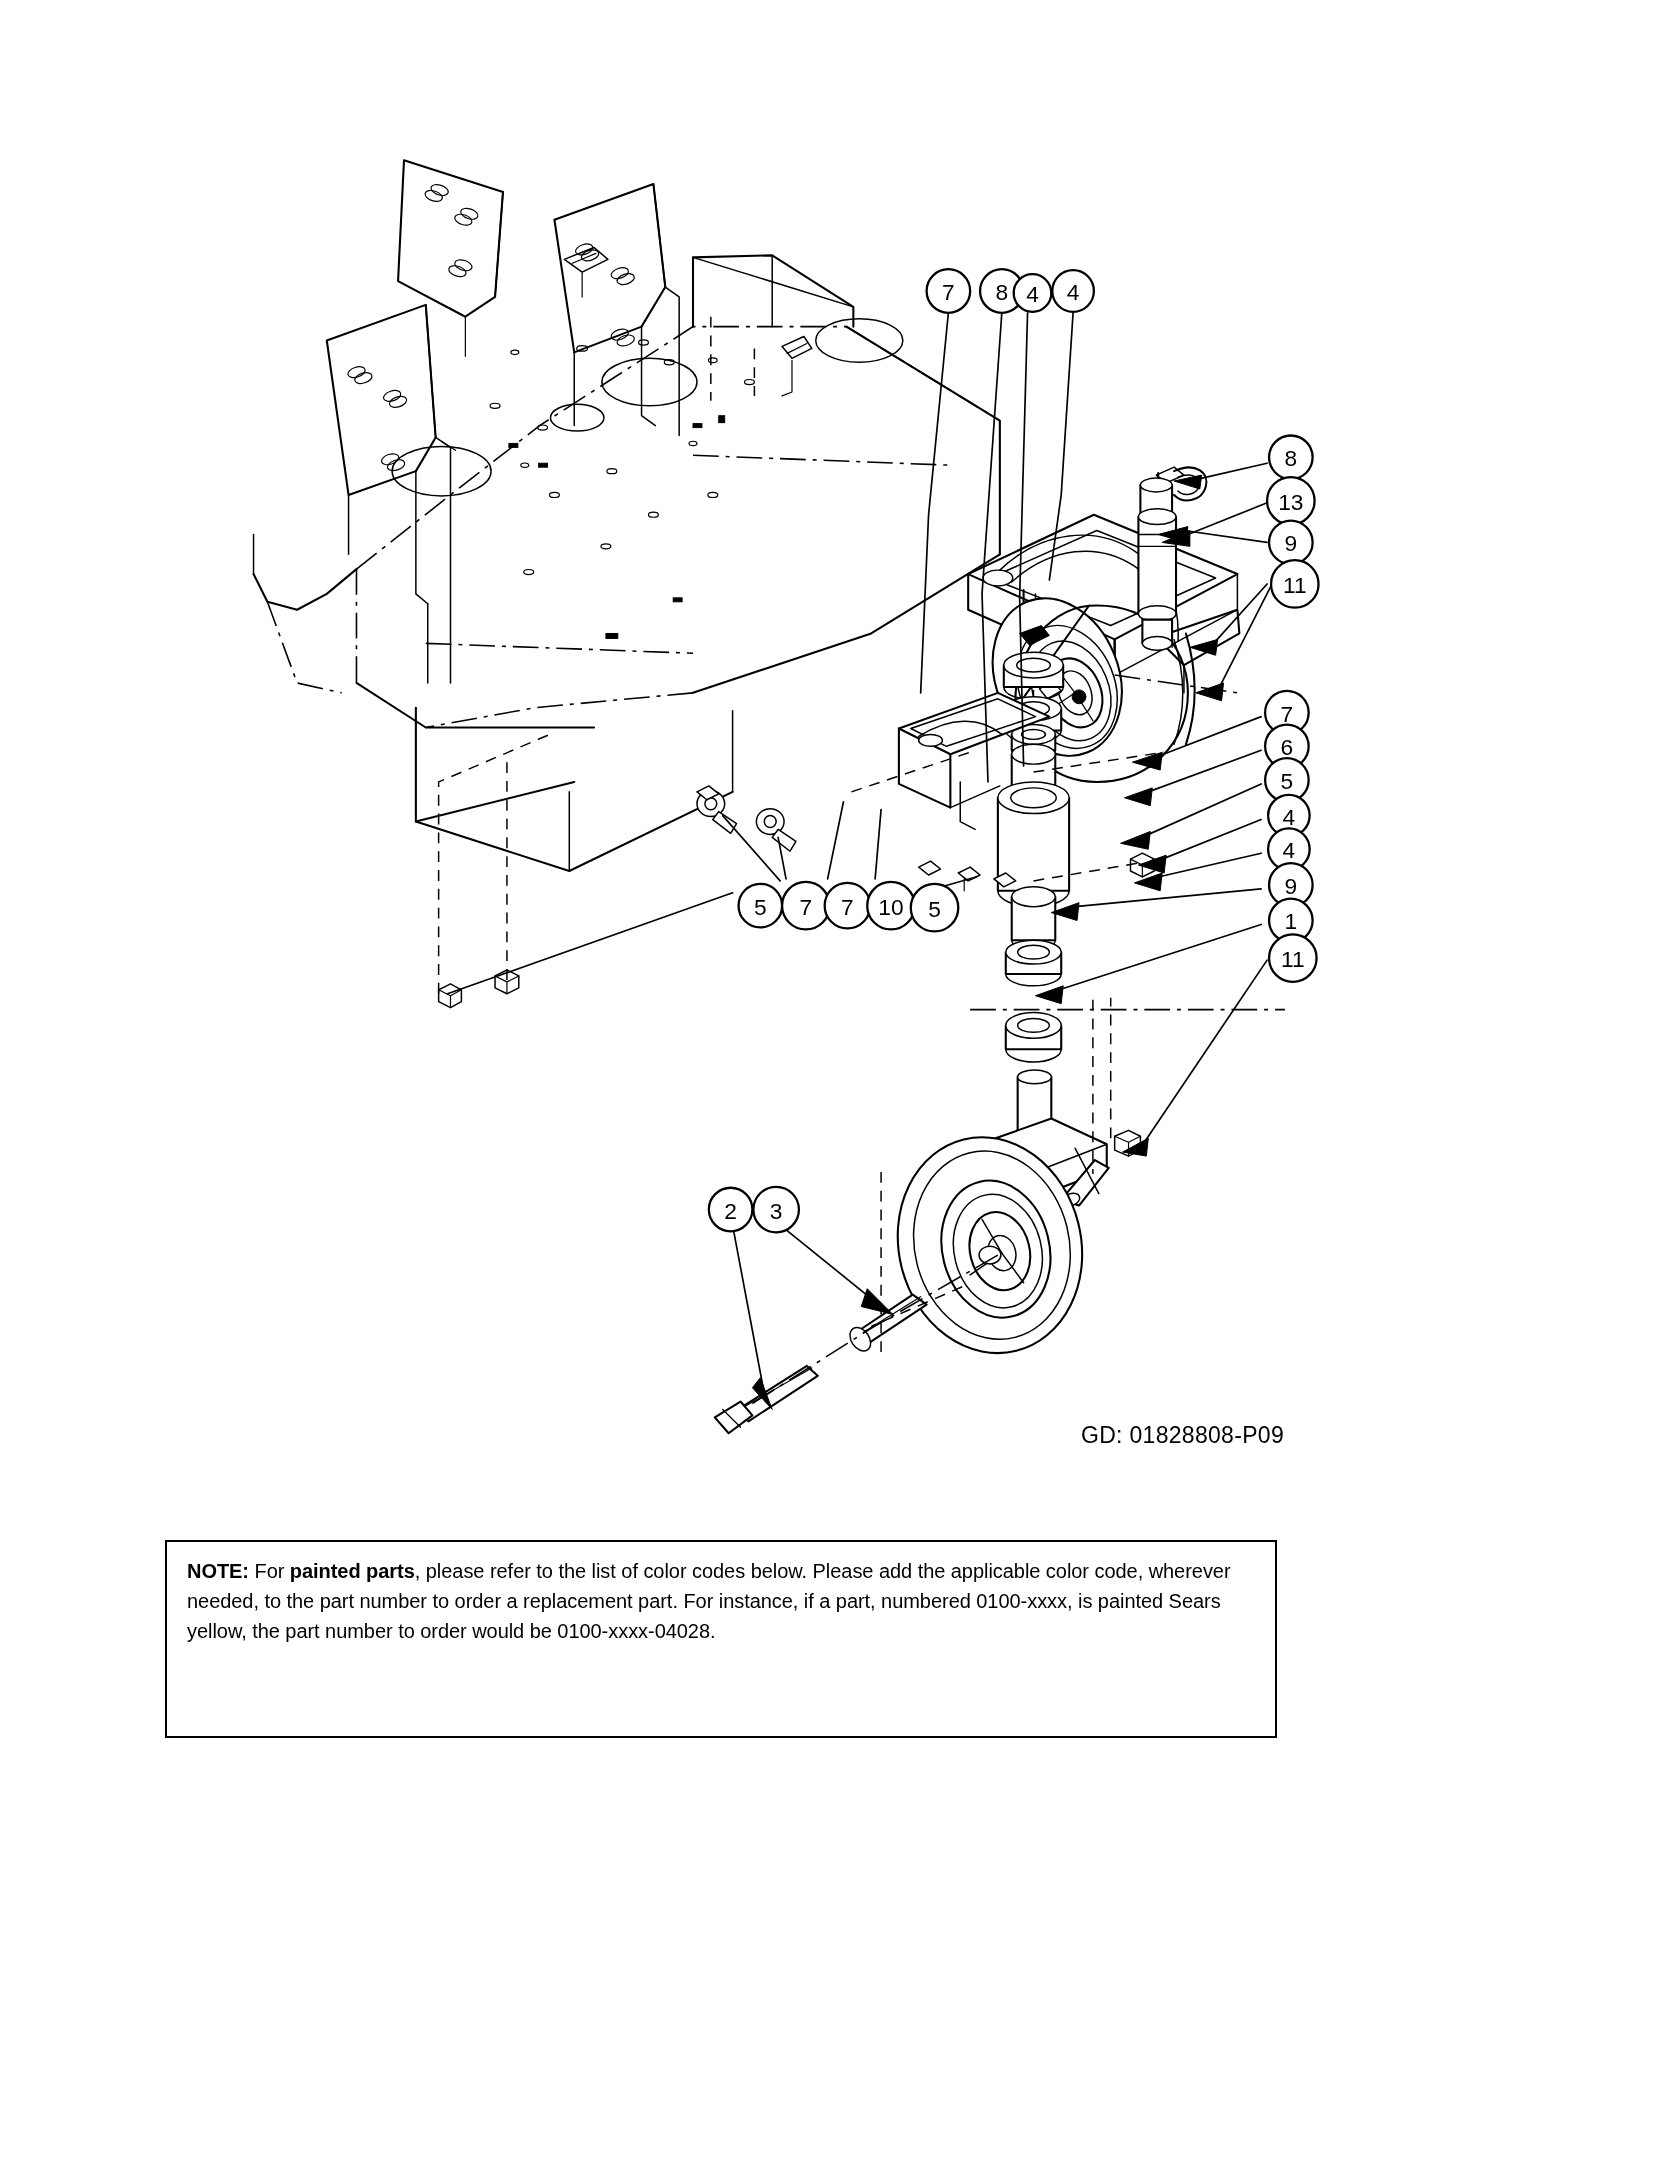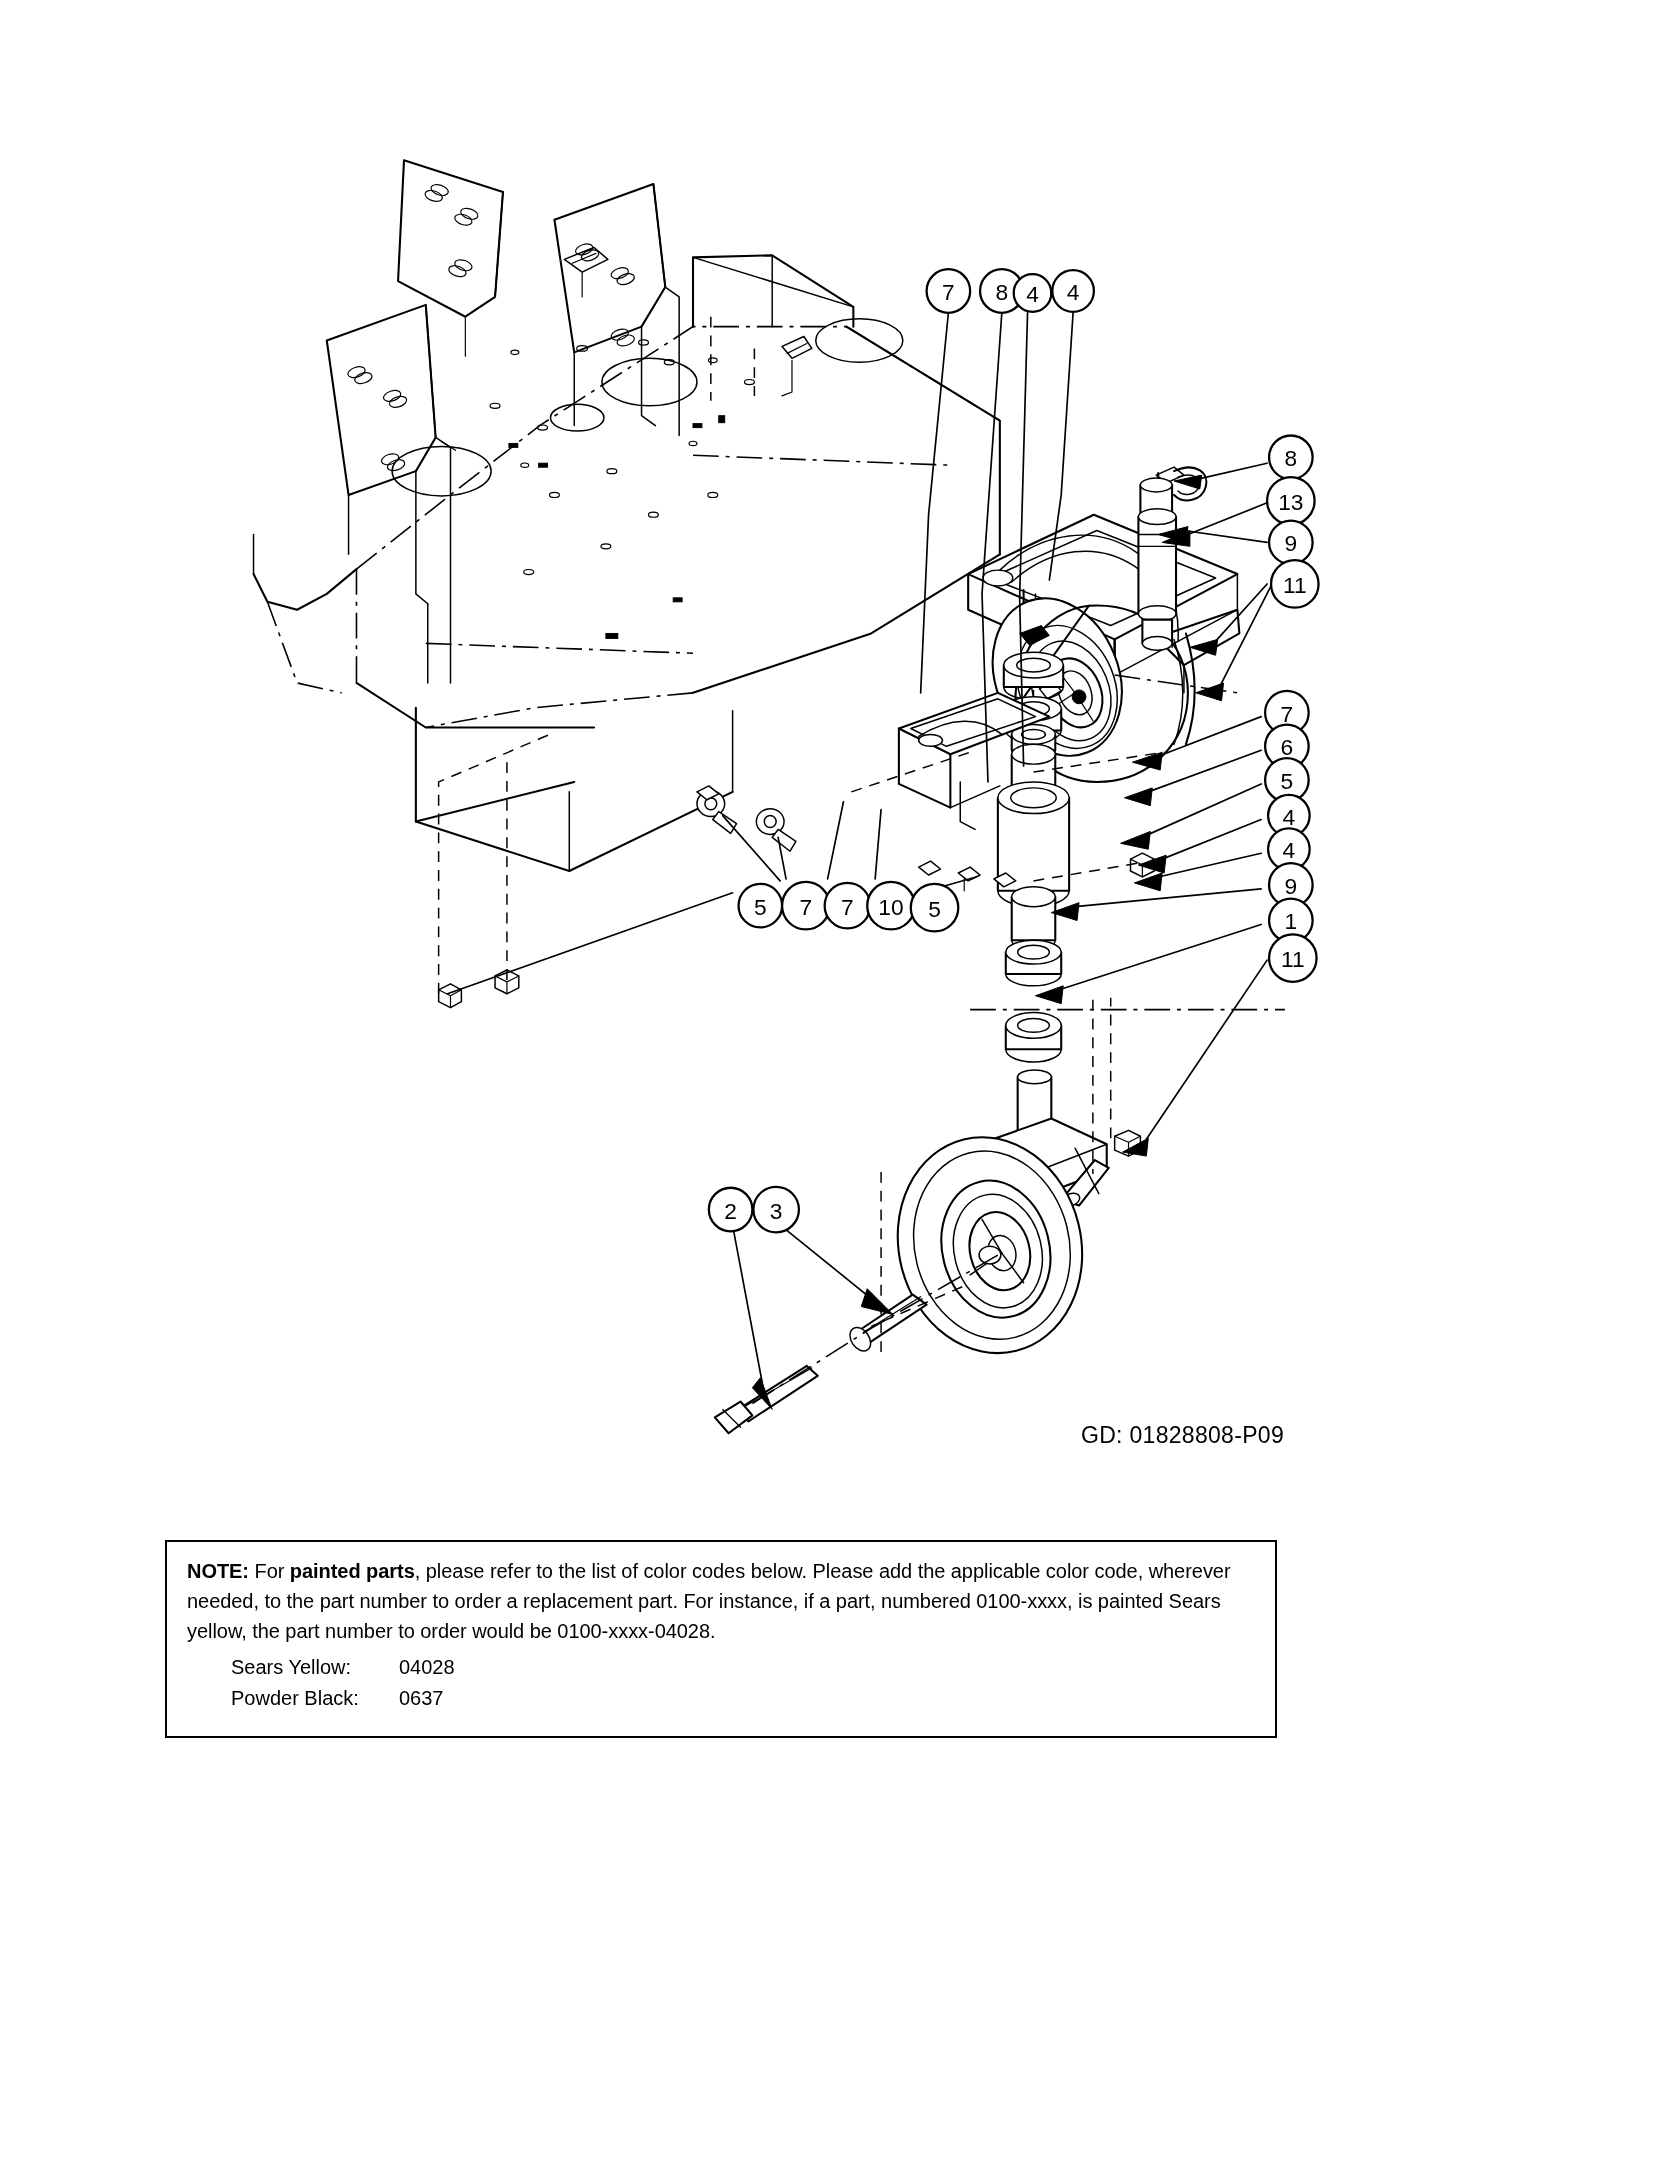--- a/index.html
+++ b/index.html
@@ -633,25 +633,17 @@
       </g>
 
     </svg>
   </div>
 
   <div id="gd-code">GD: 01828808-P09</div>
 
   <div id="note-box">
     <div id="note-body">
       <p id="note-paragraph"><b>NOTE:</b><span> For </span><b>painted parts</b><span>, please refer to the list of color codes below. Please add the applicable color code, wherever needed, to the part number to order a replacement part. For instance, if a part, numbered 0100-xxxx, is painted Sears yellow, the part number to order would be 0100-xxxx-04028.</span></p>
-      <div class="color-list">
-        <div class="color-row">
-          <span class="cname">Sears Yellow:</span><span class="ccode">04028</span>
-        </div>
-        <div class="color-row">
-          <span class="cname">Powder Black:</span><span class="ccode">0637</span>
-        </div>
-      </div>
     </div>
   </div>
 
 </div>
 
 
 </body></html>

